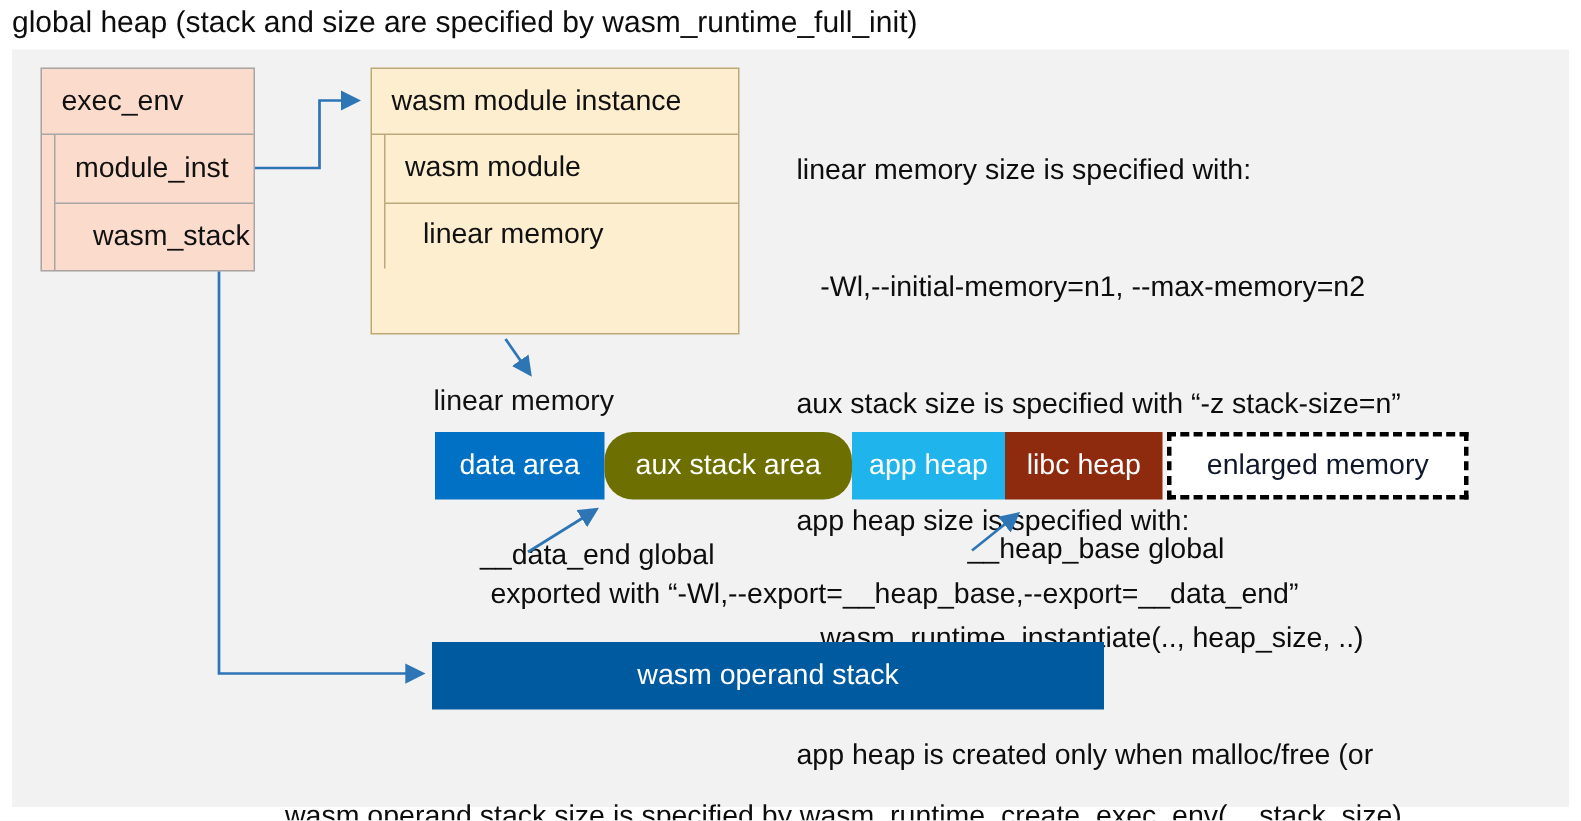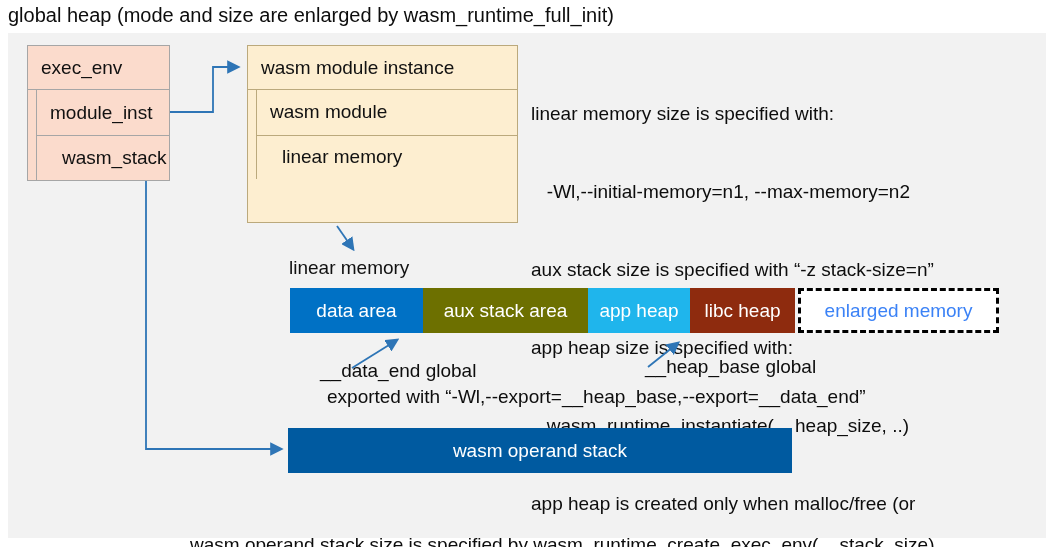--- a/index.html
+++ b/index.html
@@ -30,21 +30,21 @@
     background: #f2f2f2;
   }
 
   
   .tbl {
     position: absolute;
     border: 1px solid #a6a6a6;
     font-size: 19px;
   }
   .tbl-exec { left: 27px; top: 45px; width: 143px; height: 136px; background: #fbdbcc; }
-  .tbl-inst { left: 247px; top: 45px; width: 271px; height: 178px; background: #fdeed0; }
+  .tbl-inst { left: 247px; top: 45px; width: 246px; height: 178px; background: #fdeed0; }
   .tbl-inst.tbl, .tbl-inst .tbl-row { border-color: #bba97c; }
   .tbl-header {
     height: 44px;
     display: flex; align-items: center;
     padding-left: 13px;
     border-bottom: 1px solid #a6a6a6;
   }
   .tbl-inst .tbl-header { border-bottom-color: #bba97c; }
   .tbl-row {
     height: 45px;
@@ -77,40 +77,40 @@
     height: 45px;
     display: flex;
   }
   .mem-seg {
     height: 45px;
     display: flex; align-items: center; justify-content: center;
     color: #ffffff;
     font-size: 19px;
     white-space: nowrap;
   }
-  .seg-data   { width: 133px; }
+  .seg-data   { width: 113px; }
   .seg-aux    { width: 165px; }
   .seg-app    { width: 102px; }
   .seg-libc   { width: 105px; }
   .seg-enlarged {
     width: 201px;
     margin-left: 3px;
     background: #ffffff;
     border: 3px dashed #000000;
   }
 
   .under-label { font-size: 19px; color: #0d0d0d; white-space: pre; }
   .lbl-data-end  { left: 320px; top: 360px; }
   .lbl-heap-base { left: 601px; top: 356px; margin-left: 44px; }
   .lbl-export    { left: 299px; top: 386px; margin-left: 28px; }
 
   
   .operand-stack-box {
     left: 288px; top: 428px;
-    width: 504px; height: 45px;
+    width: 448px; height: 45px;
     background: #005aa0;
     color: #ffffff;
     font-size: 19px;
     display: flex; align-items: center; justify-content: center;
   }
   .notes-bottom {
     left: 190px; top: 477px;
     font-size: 19px;
     line-height: 27px;
     white-space: pre;
@@ -124,21 +124,21 @@
     pointer-events: none;
   }
 </style>
 </head>
 <body>
 
 <div id="canvas">
 
   <div class="abs gray-panel"></div>
 
-  <div class="abs page-title">global heap (mode and size are enlarged by wasm_runtime_full_init)</div>
+  <div class="abs page-title">global heap (stack and size are specified by wasm_runtime_full_init)</div>
 
   <div class="tbl tbl-exec">
     <div class="tbl-header">exec_env</div>
     <div class="tbl-row">module_inst</div>
     <div class="tbl-row">wasm_stack</div>
   </div>
 
   <div class="tbl tbl-inst">
     <div class="tbl-header">wasm module instance</div>
     <div class="tbl-row">wasm module</div>
@@ -152,24 +152,24 @@
     <div>app heap size is specified with:</div>
     <div>   wasm_runtime_instantiate(.., heap_size, ..)</div>
     <div>app heap is created only when malloc/free (or</div>
     
   </div>
 
   <div class="abs linear-memory-label">linear memory</div>
 
   <div class="abs memory-bar">
     <div class="mem-seg seg-data" style="background-color: rgb(0, 113, 197);">data area</div>
-    <div class="mem-seg seg-aux" style="background-color: rgb(109, 112, 0);">aux stack area</div>
+    <div class="mem-seg seg-aux" style="background-color: rgb(109, 112, 0); border-radius: 19px;">aux stack area</div>
     <div class="mem-seg seg-app" style="background-color: rgb(31, 181, 236);">app heap</div>
     <div class="mem-seg seg-libc" style="background-color: rgb(142, 43, 14);">libc heap</div>
-    <div class="mem-seg seg-enlarged" style="color: #3b82f6;">enlarged memory</div>
+    <div class="mem-seg seg-enlarged" style="color: #0f172a;">enlarged memory</div>
   </div>
 
   <div class="abs under-label lbl-data-end">__data_end global</div>
   <div class="abs under-label lbl-heap-base">__heap_base global</div>
   <div class="abs under-label lbl-export">exported with “-Wl,--export=__heap_base,--export=__data_end”</div>
 
   <div class="abs operand-stack-box">
     <span>wasm operand stack</span>
   </div>
 

